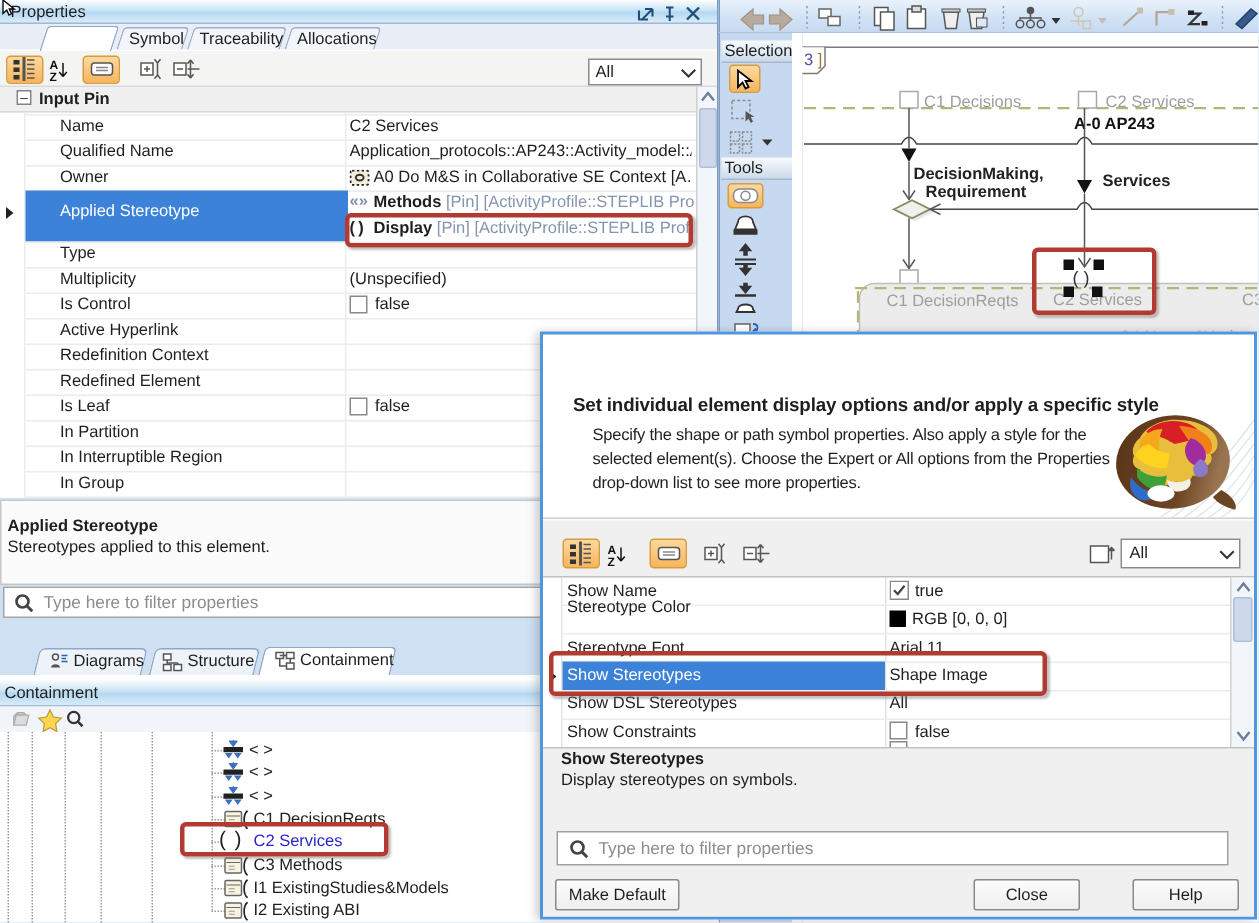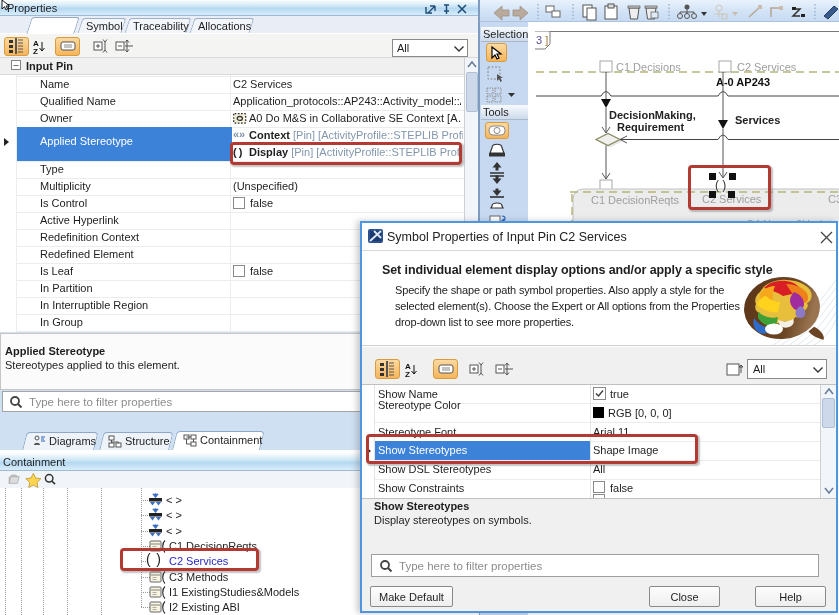--- a/index.html
+++ b/index.html
@@ -239,21 +239,21 @@
         <rect x="0.7" y="0.7" width="12" height="9.5" rx="1" fill="#f2eed8" stroke="#222" stroke-width="1.2" stroke-dasharray="1.6,1.6"></rect>
         <ellipse cx="6.8" cy="5.4" rx="2.6" ry="1.9" fill="none" stroke="#333" stroke-width="1.3"></ellipse>
       </svg>
     <div class="abs val" style="left:249px; top:54px; width:212px; overflow:hidden; white-space:nowrap;">A0 Do M&amp;S in Collaborative SE Context [A…</div>
     <div class="abs rowline" style="left:17px; top:69px; width:447px;"></div>
 
     <div class="abs" style="left:17px; top:69px; width:215px; height:34px; background:#3c82d8;"></div>
     <div class="abs" style="left:40px; top:77px; color:#fff;">Applied Stereotype</div>
     <div class="abs" style="left:4px; top:80px; width:0; height:0; border-left:5px solid #222; border-top:4px solid transparent; border-bottom:4px solid transparent;"></div>
     <div class="abs" style="left:233px; top:70px; color:#7d8fa8; font-weight:bold;">«»</div>
-    <div class="abs val" style="left:249px; top:71px; width:214px; overflow:hidden; white-space:nowrap;"><b>Context</b> <span style="color:#8496ad;">[Pin] [ActivityProfile::STEPLIB Profile</span></div>
+    <div class="abs val" style="left:249px; top:71px; width:214px; overflow:hidden; white-space:nowrap;"><b>Methods</b> <span style="color:#8496ad;">[Pin] [ActivityProfile::STEPLIB Profile</span></div>
     <div class="abs" style="left:233px; top:88px; color:#222; font-weight:bold;">( )</div>
     <div class="abs val" style="left:249px; top:88px; width:214px; overflow:hidden; white-space:nowrap;"><b>Display</b> <span style="color:#8496ad;">[Pin] [ActivityProfile::STEPLIB Profile</span></div>
     <div class="abs rowline" style="left:17px; top:103px; width:447px;"></div>
     <div class="abs lbl" style="left:40px; top:105px;">Type</div>
     <div class="abs rowline" style="left:17px; top:120px; width:447px;"></div>
     <div class="abs lbl" style="left:40px; top:122px;">Multiplicity</div>
     <div class="abs val" style="left:233px; top:122px;">(Unspecified)</div>
     <div class="abs rowline" style="left:17px; top:137px; width:447px;"></div>
     <div class="abs lbl" style="left:40px; top:139px;">Is Control</div>
     <div class="cb" style="left:233px; top:139px;"></div>
@@ -403,31 +403,20 @@
         <path d="M3.5 6.5 h4 M3.5 8.5 h4" stroke="#999" stroke-width="0.8"></path>
         <path d="M16 0.5 c-3 2.5 -3 9.5 0 12" fill="none" stroke="#222" stroke-width="1.1"></path>
       </svg>
     <div class="titem" style="left:169px; top:113px;">I2 Existing ABI</div>
     <div class="redbox" style="left:120px; top:60px; width:139px; height:23px;"></div>
   </div>
 </div>
 
 <div class="abs" id="dialog" style="left:360px; top:221px; width:478px; height:392px; background:#fff; border:2px solid #4e96dd; box-shadow:-3px 0 6px rgba(100,100,100,.35); z-index:30;">
 
-  <div class="abs" style="left:0; top:0; width:474px; height:28px; background:#fff; border-bottom:1px solid #d9d9d9;">
-    <svg class="abs" style="left:6px; top:5px;" width="16" height="16" viewBox="0 0 16 16">
-      <rect x="0" y="1" width="15" height="14" rx="2" fill="#2a4f8f"></rect>
-      <rect x="2" y="3" width="11" height="10" fill="#1d3a70"></rect>
-      <path d="M2 13 L13 3 M6 3 L13 10" stroke="#dfe8f5" stroke-width="1.8" fill="none"></path>
-    </svg>
-    <span class="abs" style="left:25px; top:7px; font-size:12.5px; color:#222;">Symbol Properties of Input Pin C2 Services</span>
-    <svg class="abs" style="left:458px; top:8px;" width="13" height="13">
-        <path d="M1 1 L12 12 M12 1 L1 12" stroke="#444" stroke-width="1.3"></path>
-      </svg>
-  </div>
 
   <div class="abs" style="left:0; top:29px; width:474px; height:94px; background:#fff; border-bottom:1px solid #cfcfcf; overflow:hidden;">
     <div class="abs" style="left:33px; top:30px; font-size:11px; letter-spacing:-0.15px; line-height:16px; color:#222;">Specify the shape or path symbol properties. Also apply a style for the<br>selected element(s). Choose the Expert or All options from the Properties<br>drop-down list to see more properties.</div>
     <div class="abs bold" style="left:20px; top:11px; font-size:12.5px; letter-spacing:-0.1px;">Set individual element display options and/or apply a specific style</div>
     <svg class="abs" style="left:362px; top:20px;" width="112" height="74" viewBox="0 0 112 74">
       <g stroke="#d4dfe7" fill="none" stroke-width="0.9">
         <path d="M112 8 C90 38 72 58 48 74" opacity="0.8"></path>
         <path d="M112 16 C92 42 76 60 56 74" opacity="0.8"></path>
         <path d="M112 24 C96 46 82 62 64 74" opacity="0.8"></path>
         <path d="M112 32 C100 50 88 64 72 74" opacity="0.8"></path>

